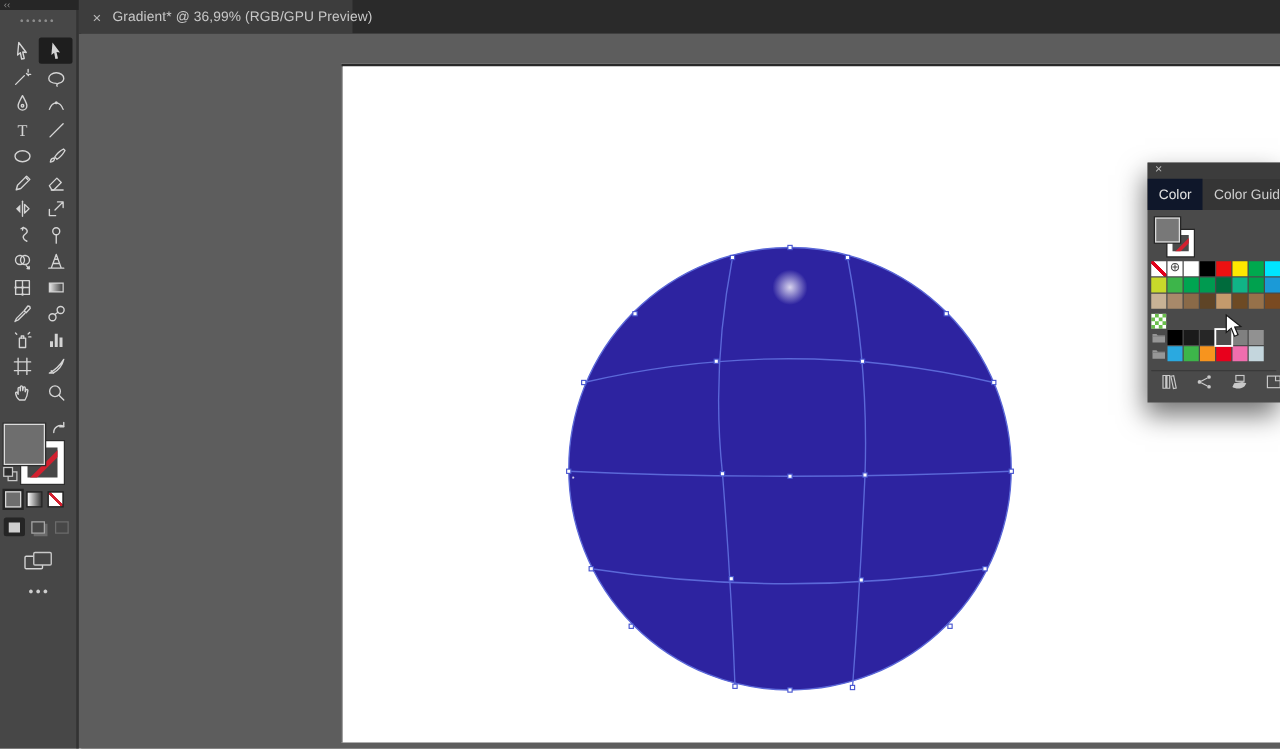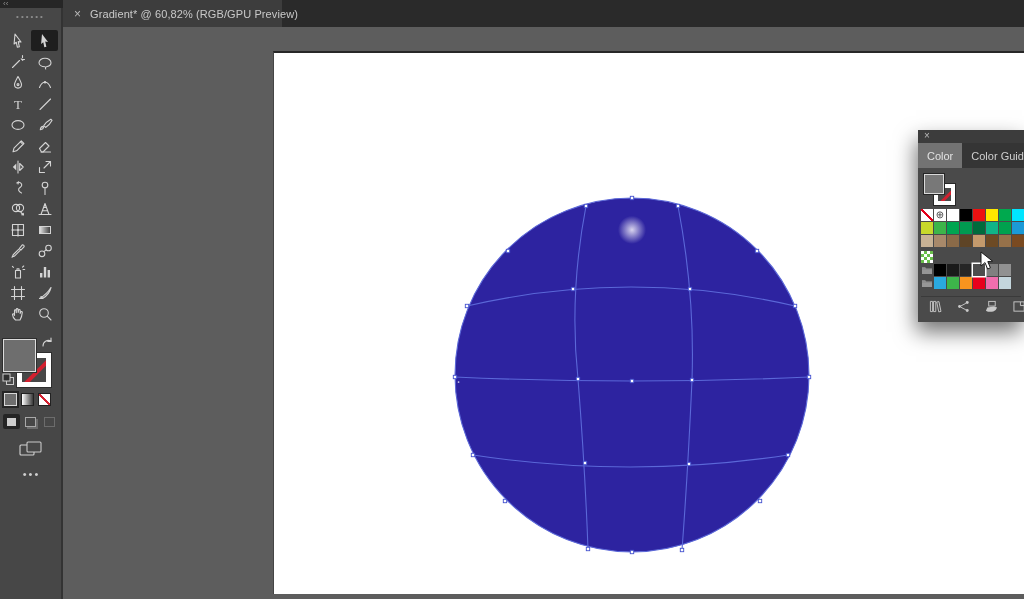--- a/index.html
+++ b/index.html
@@ -60,21 +60,21 @@
       radial-gradient(circle closest-side at 112% 38%, rgba(10,8,40,.55), rgba(10,8,40,0) 42%),
       radial-gradient(circle closest-side at 14% 97%, rgba(22,18,52,.65), rgba(22,18,52,0) 46%),
       #2d23a0;}
   .meshsvg{position:absolute;left:380px;top:161px;}
   
   .panel{position:absolute;left:918px;top:130px;width:106px;height:192px;background:#4a4a4a;
          box-shadow:-2px 10px 20px rgba(0,0,0,.55);overflow:hidden;}
   .panel-head{height:13px;background:#3c3c3c;color:#b9b9b9;font-size:10px;line-height:12px;padding-left:6px;}
   .panel-tabs{height:25px;background:#353535;display:flex;align-items:stretch;}
   .ptab{display:flex;align-items:center;padding:0 9px;font-size:11px;color:#cfcfcf;white-space:nowrap;}
-  .ptab.active{background:#737373;color:#e2e2e2;}
+  .ptab.active{background:#0f172a;color:#e2e2e2;}
   .panel-body{position:relative;padding:5px 3px 0 3px;}
   .pproxy{position:relative;height:36px;}
   .pfill{position:absolute;left:3px;top:1px;width:20px;height:20px;background:#787878;
          border:1px solid #d9d9d9;box-shadow:0 0 0 1px #262626;box-sizing:border-box;}
   .pstroke{position:absolute;left:13px;top:11px;width:21px;height:21px;border:4px solid #fff;
            box-shadow:0 0 0 1px #262626;box-sizing:border-box;overflow:hidden;}
   .pstroke .slash{left:-6px;top:5px;width:34px;height:3px;}
   .swatches{line-height:0;}
   .srow{height:13px;white-space:nowrap;}
   .srow.gap{margin-top:3px;}
@@ -92,21 +92,21 @@
 </style>
 </head>
 <body>
 
 <div id="app">
 
   <div class="tabbar">
     <div class="toolhead">‹‹</div>
     <div class="doc-tab">
       <span class="close">×</span>
-      <span class="title">Gradient* @ 60,82% (RGB/GPU Preview)</span>
+      <span class="title">Gradient* @ 36,99% (RGB/GPU Preview)</span>
     </div>
   </div>
 
   <div class="toolbar">
     <div class="grip">••••••</div>
     <div class="tools" id="tools">
         <div class="tool">
           <svg viewBox="0 0 16 16">
             <path class="ic" d="M5 1 L11 9 L8.2 8.6 L9.4 13.8 L7.3 14.2 L6.3 9.2 L4.1 11 Z"></path>
           </svg>

